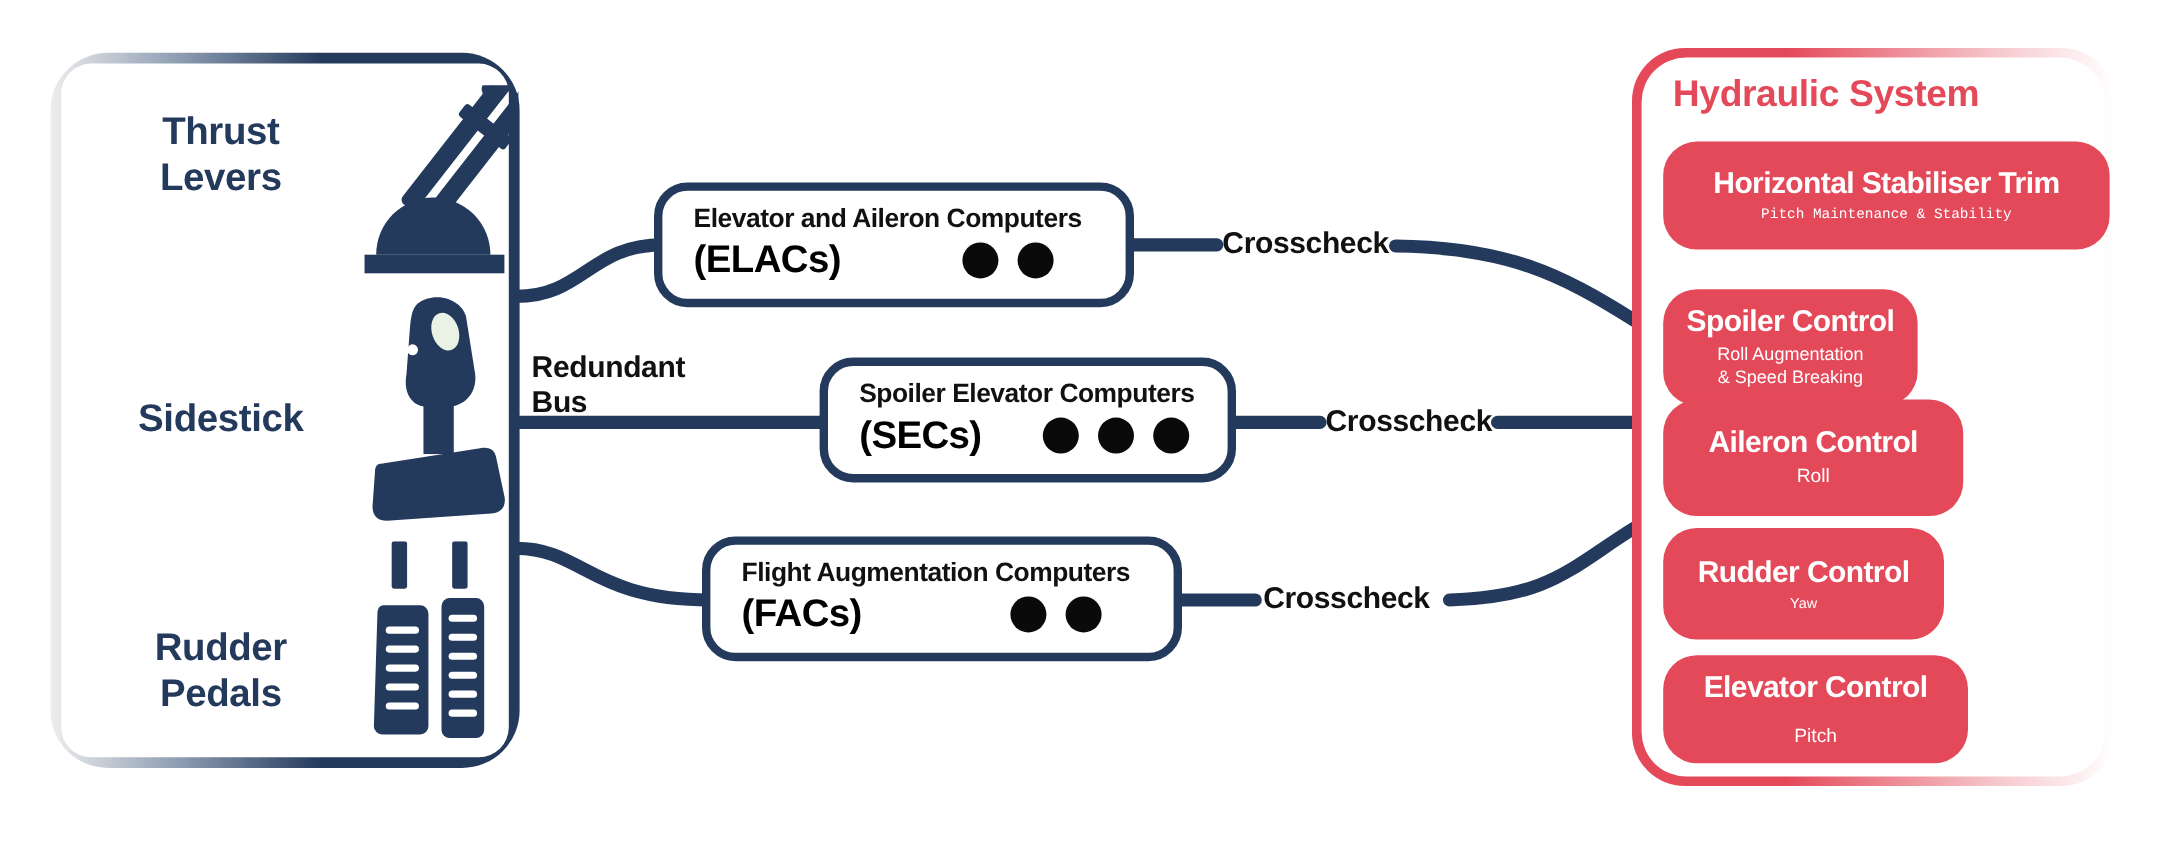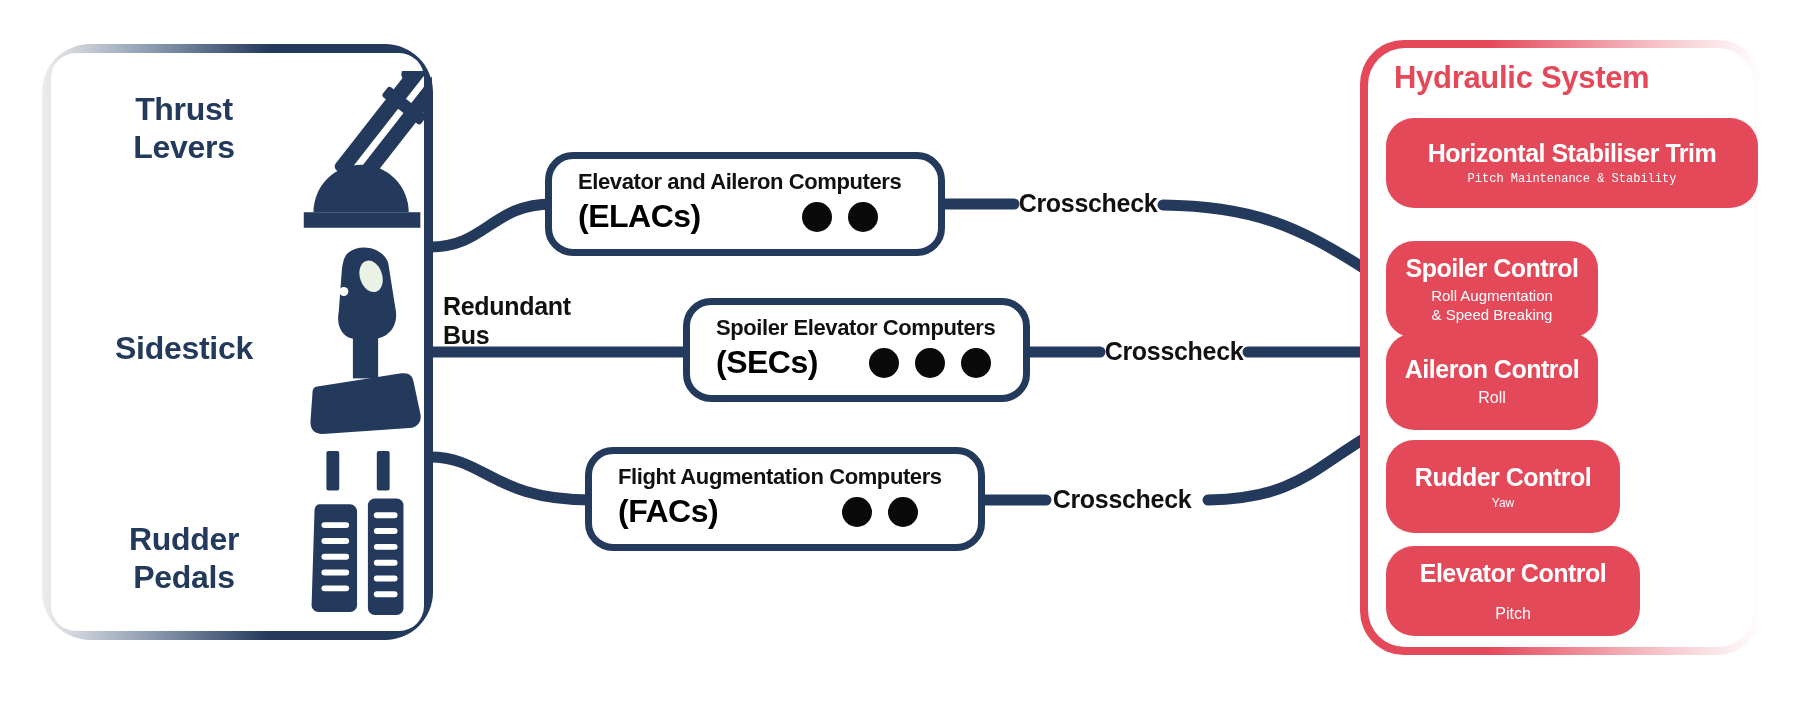--- a/index.html
+++ b/index.html
@@ -177,21 +177,21 @@
         <div class="func-title">Horizontal Stabiliser Trim</div>
         <div class="func-sub" style="font-size:12px;font-family:Liberation Mono, monospace;">Pitch Maintenance &amp; Stability</div>
       </div>
 
       <div class="func-box" style="top:193px; width:212px; height:97px;">
         <div class="func-title">Spoiler Control</div>
         <div class="func-sub">Roll Augmentation
 &amp; Speed Breaking</div>
       </div>
 
-      <div class="func-box" style="top:285px; width:212px; height:97px;">
+      <div class="func-box" style="top:285px; width:250px; height:97px;">
         <div class="func-title">Aileron Control</div>
         <div class="func-sub" style="font-size:16px;">Roll</div>
       </div>
 
       <div class="func-box" style="top:392px; width:234px; height:93px;">
         <div class="func-title">Rudder Control</div>
         <div class="func-sub" style="font-size:12px;">Yaw</div>
       </div>
 
       <div class="func-box" style="top:498px; width:254px; height:90px;">

